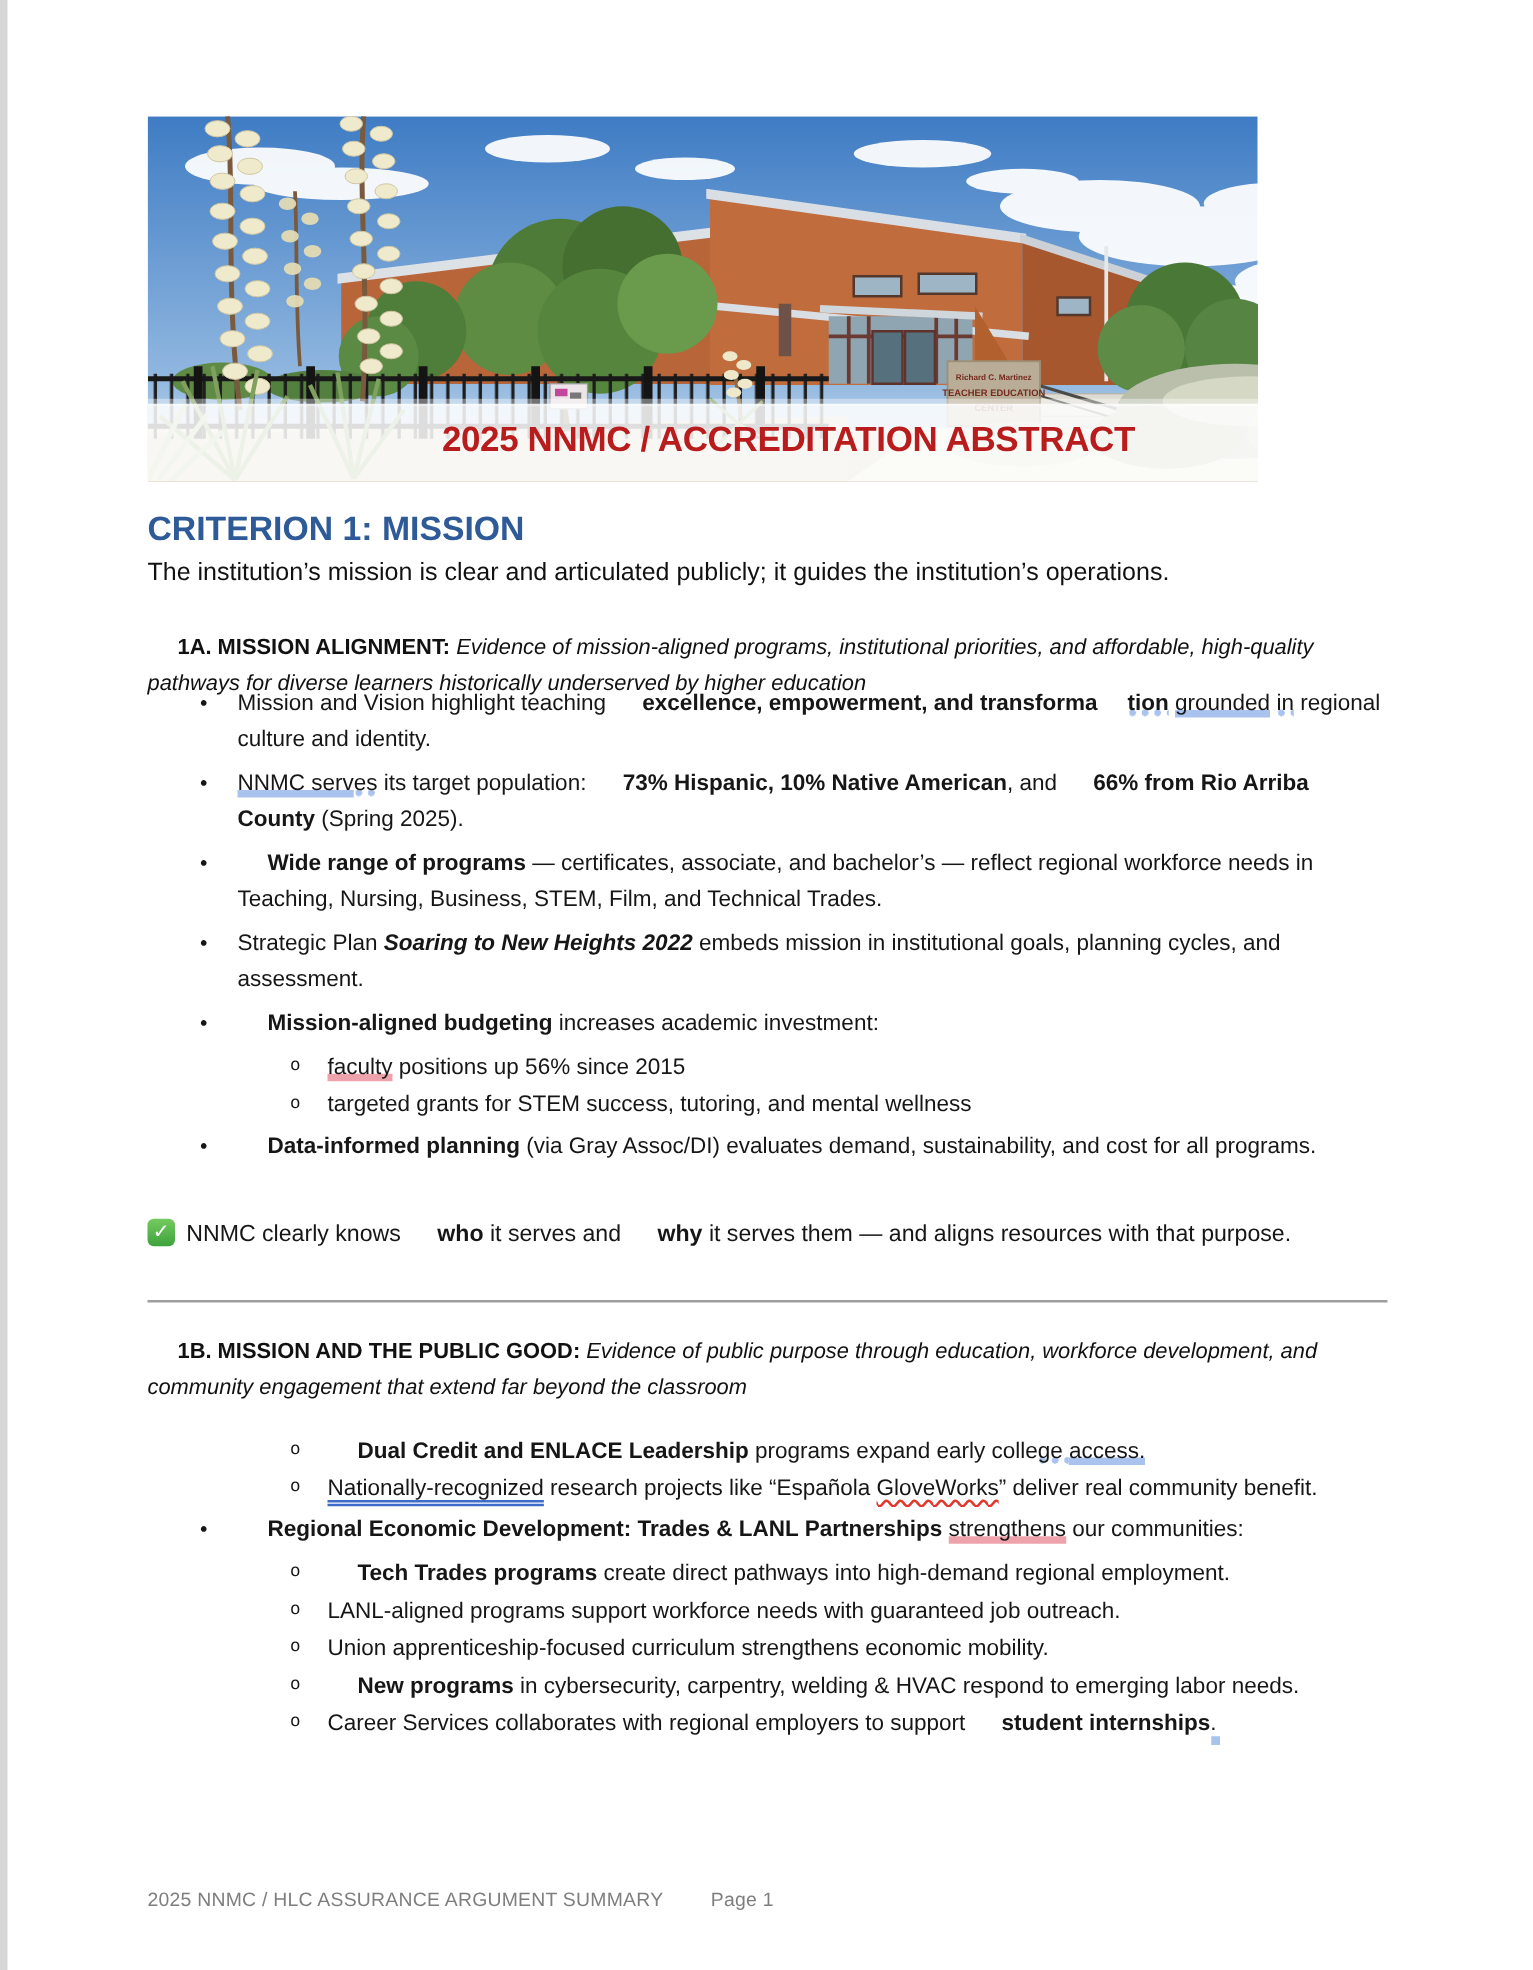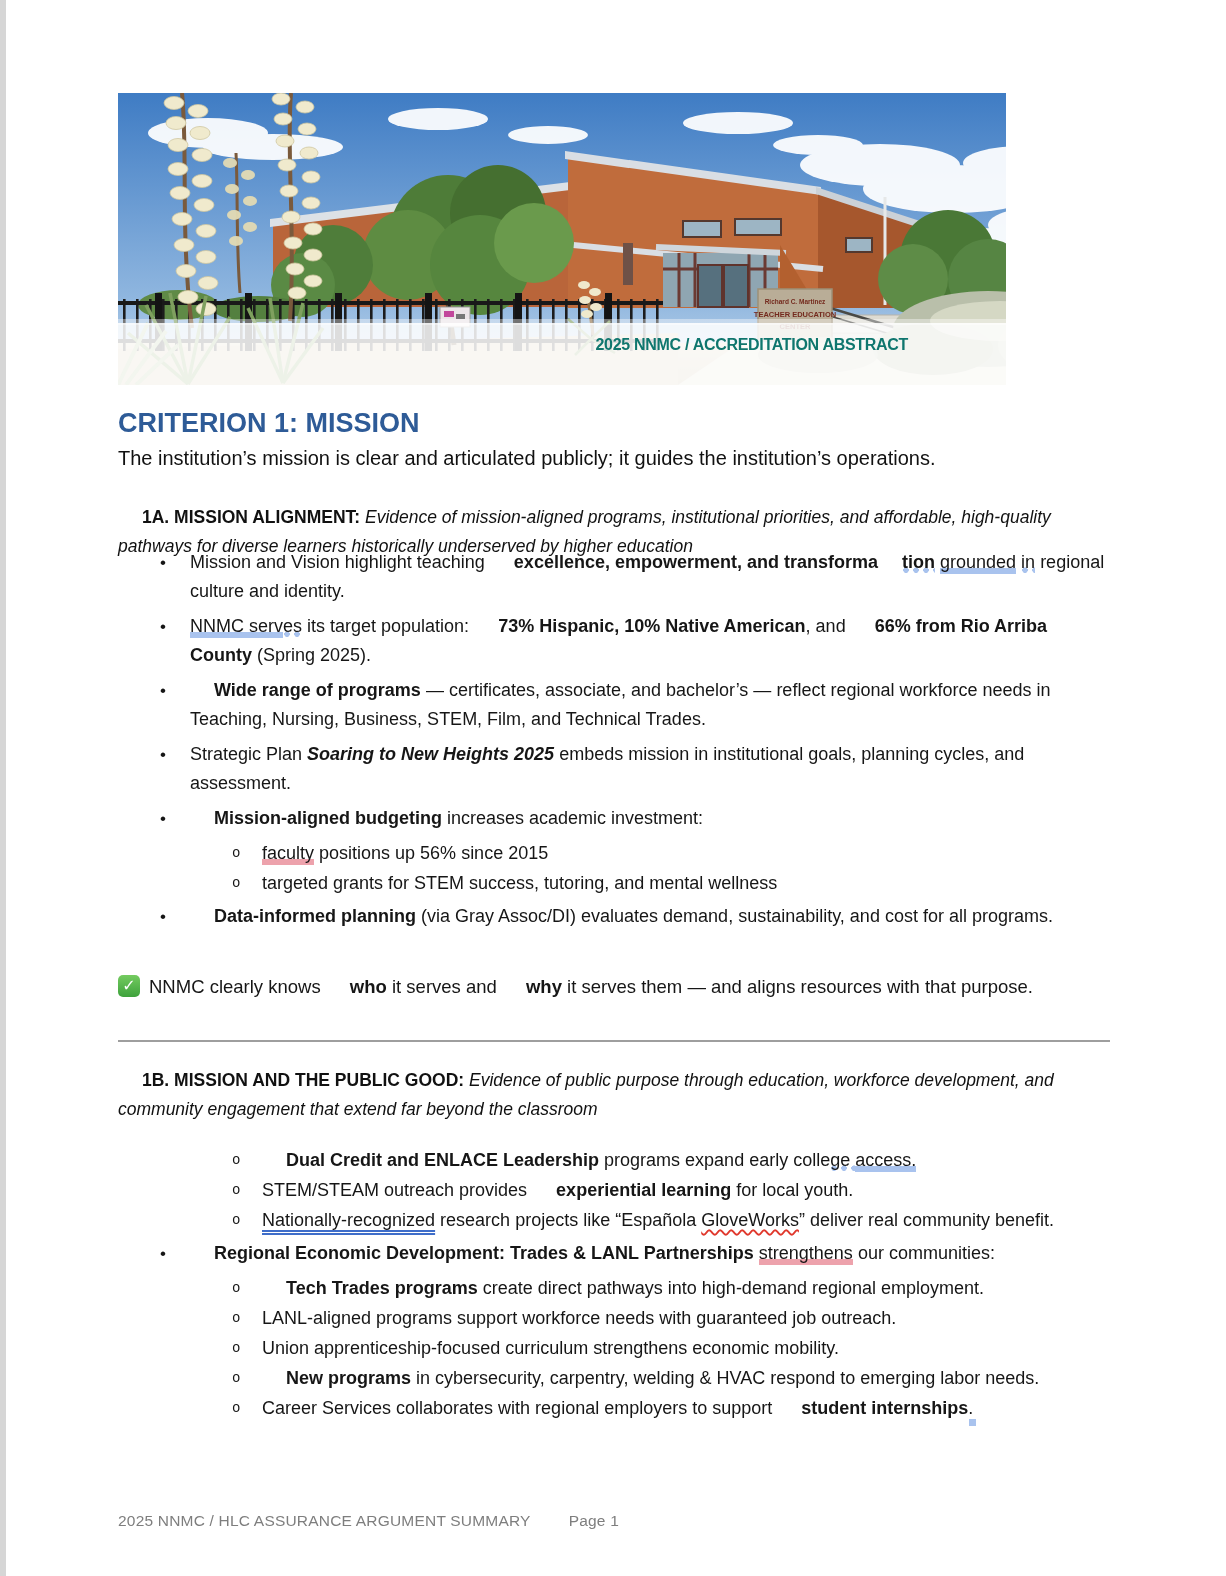--- a/index.html
+++ b/index.html
@@ -4,22 +4,22 @@
 <style>
   * { margin:0; padding:0; box-sizing:border-box; }
   html,body { background:#fff; }
   body { width:1226px; font-family:"Liberation Sans","DejaVu Sans",sans-serif; color:#161616; }
   .page { position:relative; width:1226px; height:1576px; background:#ffffff; overflow:hidden; }
   .edge { position:absolute; left:0; top:0; width:6px; height:100%; background:#D6D6D6; }
 
   
   .photo { position:absolute; left:118px; top:93px; width:888px; height:292px; overflow:hidden; }
   .photo svg { display:block; }
-  .banner-title { position:absolute; right:98px; top:243px; font-size:16px; font-weight:800;
-                  color:#0f766e; letter-spacing:-0.3px; white-space:nowrap;margin-left:33px; }
+  .banner-title { position:absolute; right:98px; top:243px; font-size:28px; font-weight:800;
+                  color:#b91c1c; letter-spacing:-0.3px; white-space:nowrap;margin-left:33px; }
 
   
   .title { position:absolute; left:118px; top:408px; width:992px; font-size:27px; font-weight:800; color:#2E5B97; }
   .subtitle { position:absolute; left:118px; top:447px; width:992px; font-size:20px; color:#111; }
   .sechead { position:absolute; left:118px; width:992px; font-size:17.5px; line-height:29px; color:#111; }
   #h1a { top:503px; }
   #h1b { top:1066px; }
 
   .bullets { position:absolute; left:118px; width:992px; }
   #list1a { top:548px; }
@@ -328,21 +328,21 @@
     <div class="bullet b1">
         <span class="marker"></span>
         <div class="btext"><span class="ed-bar">NNMC serv</span><span class="ed-dots">es</span><span class=""> its target population: </span><span class="b">73% Hispanic, 10% Native American</span><span class="">, and </span><span class="b">66% from Rio Arriba County</span><span class=""> (Spring 2025).</span></div>
       </div>
     <div class="bullet b1">
         <span class="marker"></span>
         <div class="btext"><span class="b">Wide range of programs</span><span class=""> — certificates, associate, and bachelor’s — reflect regional workforce needs in Teaching, Nursing, Business, STEM, Film, and Technical Trades.</span></div>
       </div>
     <div class="bullet b1">
         <span class="marker"></span>
-        <div class="btext"><span class="">Strategic Plan </span><span class="bi">Soaring to New Heights 2025</span><span class=""> embeds mission in institutional goals, planning cycles, and assessment.</span></div>
+        <div class="btext"><span class="">Strategic Plan </span><span class="bi">Soaring to New Heights 2022</span><span class=""> embeds mission in institutional goals, planning cycles, and assessment.</span></div>
       </div>
     <div class="bullet b1">
         <span class="marker"></span>
         <div class="btext"><span class="b">Mission-aligned budgeting</span><span class=""> increases academic investment:</span></div>
       </div>
     <div class="bullet b2">
         <span class="marker"></span>
         <div class="btext"><span class="ed-pink">faculty</span><span class=""> positions up 56% since 2015</span></div>
       </div>
     <div class="bullet b2">
@@ -364,24 +364,20 @@
 
   <p class="sechead" id="h1b"><span class="b">1B. MISSION AND THE PUBLIC GOOD: </span><span class="i">Evidence of public purpose through education, workforce development, and community engagement that extend far beyond the classroom</span></p>
 
   <div class="bullets" id="list1b">
     <div class="bullet b2">
         <span class="marker"></span>
         <div class="btext"><span class="b">Dual Credit and ENLACE Leadership</span><span class=""> programs expand early colle</span><span class="ed-dots">ge </span><span class="ed-bar">access.</span></div>
       </div>
     <div class="bullet b2">
         <span class="marker"></span>
-        <div class="btext"><span class="">STEM/STEAM outreach provides </span><span class="b">experiential learning</span><span class=""> for local youth.</span></div>
-      </div>
-    <div class="bullet b2">
-        <span class="marker"></span>
         <div class="btext"><span class="ed-dblue">Nationally-recognized</span><span class=""> research projects like “Española </span><span class="ed-wred">GloveWorks</span><span class="">” deliver real community benefit.</span></div>
       </div>
     <div class="bullet b1" style="margin-top:5px">
         <span class="marker"></span>
         <div class="btext"><span class="b">Regional Economic Development: Trades &amp; LANL Partnerships</span><span class=""> </span><span class="ed-pink">strengthens</span><span class=""> our communities:</span></div>
       </div>
     <div class="bullet b2">
         <span class="marker"></span>
         <div class="btext"><span class="b">Tech Trades programs</span><span class=""> create direct pathways into high-demand regional employment.</span></div>
       </div>

